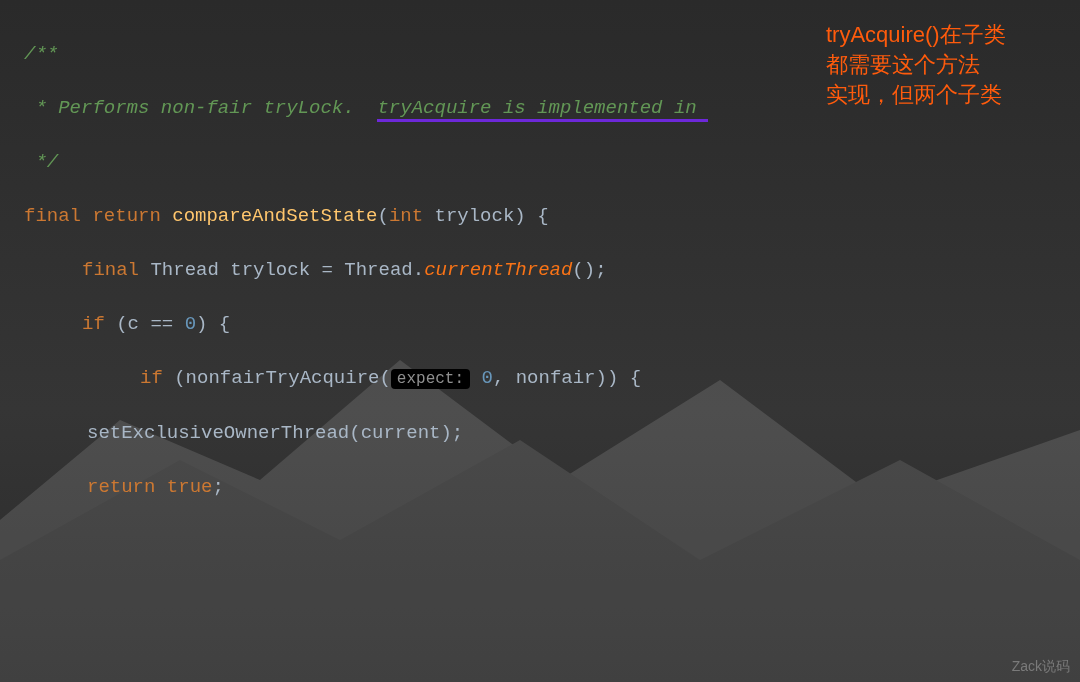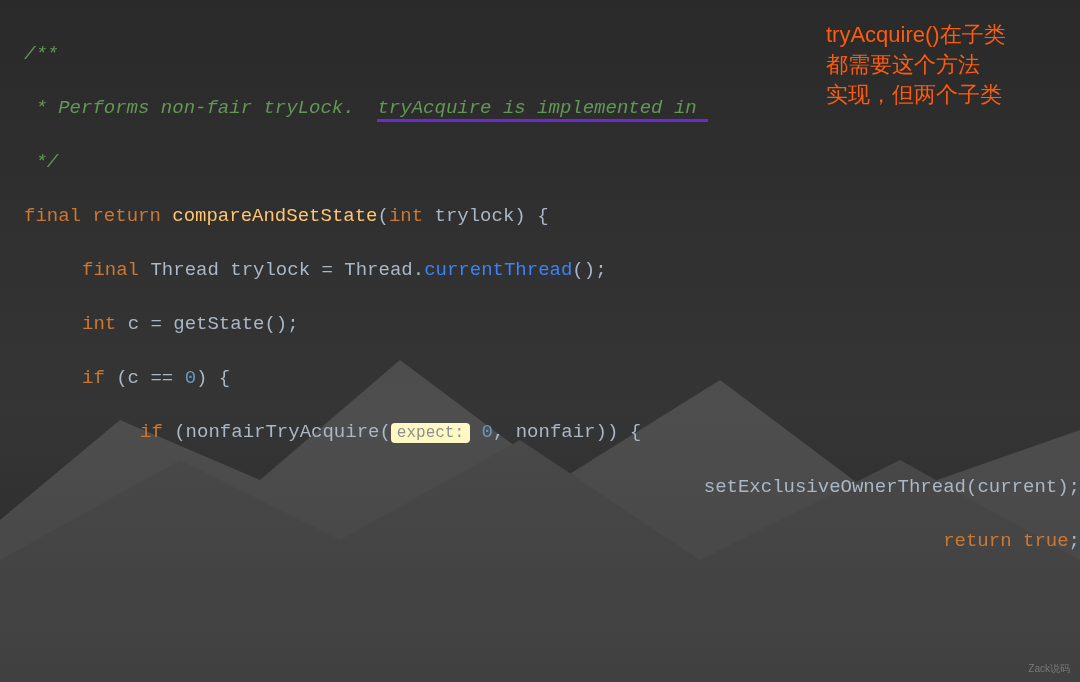--- a/index.html
+++ b/index.html
@@ -25,25 +25,25 @@
   font-size: 19px;
   line-height: 27px;
   white-space: pre;
   color: #A9B7C6;
 }
 .comment { color: #629755; font-style: italic; }
 .annotation { color: #BBB529; }
 .keyword { color: #CC7832; }
 .type { color: #A9B7C6; }
 .method-decl { color: #FFC66D; }
-.static-call { color: #3b82f6; }
+.static-call { color: #f97316; font-style: italic; }
 .number { color: #6897BB; }
 .paren { color: #A9B7C6; }
 .param-hint {
-  background: #fef9c3;
+  background: #000000;
   color: #8f8f8f;
   border-radius: 4px;
   padding: 1px 6px;
   font-style: normal;
   font-size: 16px;
 }
 .underline-red {
   border-bottom: 3px solid #6d28d9;
 }
 .annotation-box {
@@ -54,43 +54,42 @@
   color: #FF5B0C;
   font-family: "PingFang SC", "Microsoft YaHei", sans-serif;
   font-size: 22px;
   line-height: 30px;
 }
 .watermark {
   position: absolute;
   right: 10px;
   bottom: 6px;
   color: #7a7a7a;
-  font-size: 10px;
+  font-size: 14px;
   font-family: "PingFang SC", "Microsoft YaHei", sans-serif;
 }
 .line { padding-left: 24px; display: block; }
 .i1 { padding-left: 82px; }
 .i2 { padding-left: 140px; }
-.i3 { padding-left: 87px; text-align: right; }
+.i3 { padding-left: 87px; }
 </style>
 </head>
 <body>
 
 <svg class="bg-mountain" viewBox="0 0 1080 682" preserveAspectRatio="xMidYMid slice">
   <polygon points="0,682 0,520 120,420 260,480 400,360 560,480 720,380 880,500 1080,430 1080,682" fill="#ffffff"></polygon>
   <polygon points="0,682 0,560 180,460 340,540 520,440 700,560 900,460 1080,560 1080,682" fill="#dddddd"></polygon>
 </svg>
 
 <div class="code-area">
 <span class="line"><span class="comment">/**</span></span>
 <span class="line"><span class="comment"><span> * Performs non-fair tryLock.  </span><span class="underline-red">tryAcquire is implemented in </span></span></span>
 <span class="line"><span class="comment"> */</span></span>
 <span class="line"><span class="keyword">final</span> <span class="keyword">return</span> <span class="method-decl">compareAndSetState</span><span class="paren">(</span><span class="keyword">int</span> <span>trylock</span><span class="paren">) {</span></span>
 <span class="line i1"><span class="keyword">final</span> <span class="type">Thread</span> <span>trylock</span><span> = </span><span>Thread</span><span>.</span><span class="static-call">currentThread</span><span>();</span></span>
-<span class="line i1"><span class="keyword">int</span> <span>c</span> = <span>getState</span>();</span>
 <span class="line i1"><span class="keyword">if</span><span> (c == </span><span class="number">0</span><span>) {</span></span>
 <span class="line i2"><span class="keyword">if</span><span> (nonfairTryAcquire(</span><span class="param-hint">expect:</span><span class="number"> 0</span><span>, nonfair)) {</span></span>
 <span class="line i3">setExclusiveOwnerThread(current);</span>
 <span class="line i3"><span class="keyword">return</span> <span class="keyword">true</span><span>;</span></span>
 
 
 
 
 
 

